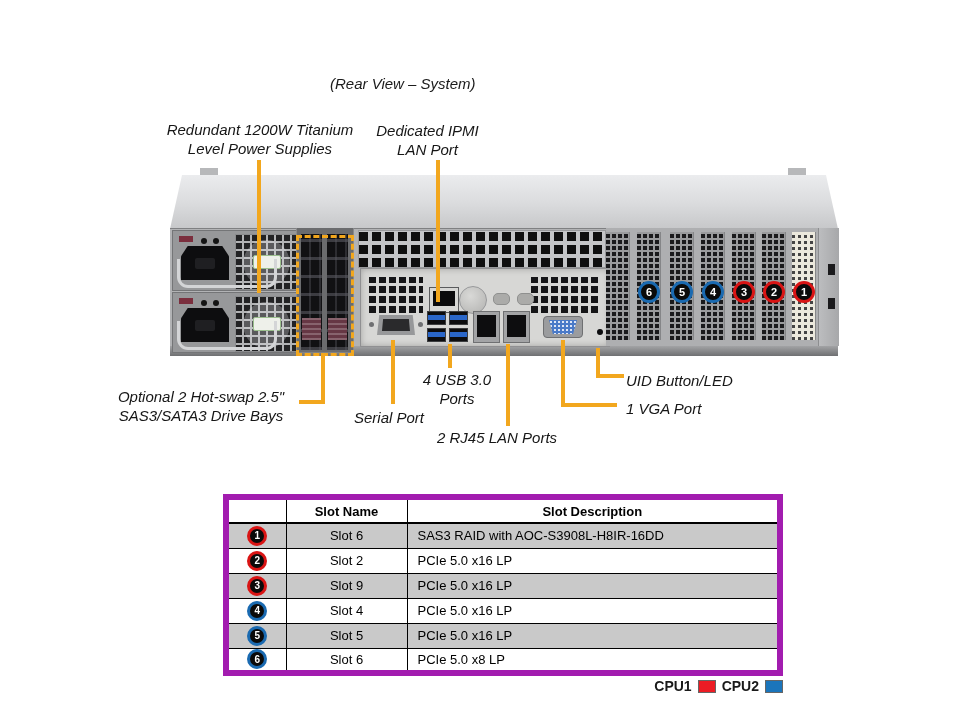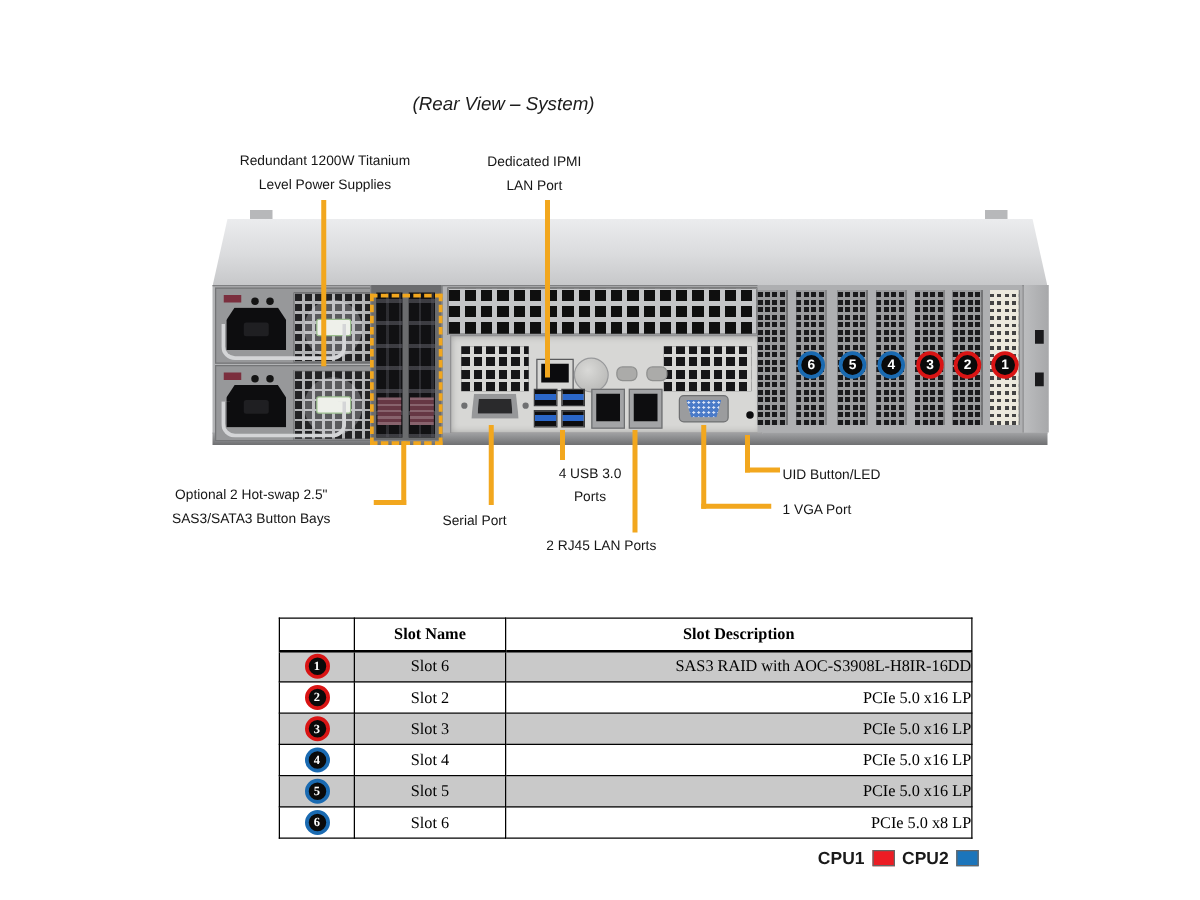--- a/index.html
+++ b/index.html
@@ -1,20 +1,20 @@
 <!DOCTYPE html>
 <html><head>
 <meta charset="utf-8">
 <style>
   html,body{margin:0;padding:0;background:#ffffff;}
   #stage{position:relative;width:960px;height:720px;background:#ffffff;overflow:hidden;
          font-family:"Liberation Sans", sans-serif;color:#161616;}
 
   
-  .label{position:absolute;font-size:11px;line-height:19px;color:#161616;z-index:40;white-space:nowrap;}
+  .label{position:absolute;font-size:15px;line-height:19px;color:#161616;z-index:40;white-space:nowrap;font-style:italic;}
   .center{text-align:center;}
   #title{position:absolute;left:330px;top:75px;width:300px;
          font-size:15px;font-style:italic;color:#1c1c1c;z-index:40;}
 
   
   .cline{position:absolute;background:#F2A71E;z-index:30;}
 
   
   #chassis{position:absolute;left:170px;top:168px;width:668px;height:188px;z-index:1;}
   .ctab{position:absolute;top:0;width:18px;height:11px;background:#b7b8ba;border:1px solid #93949
@@ -120,24 +120,24 @@
        border:3px solid #000;z-index:25;display:flex;align-items:center;justify-content:center;
        color:#ffffff;font-size:11px;font-weight:bold;}
   .badge[data-color="red"]{border-color:#d91414;}
   .badge[data-color="blue"]{border-color:#1a6ab1;}
 
   
   #slot-table{position:absolute;left:223px;top:494px;border-collapse:collapse;z-index:40;
        font-size:13px;color:#000;}
   #slot-table th,#slot-table td{border:1px solid #000;padding:0;height:25px;box-sizing:border-box;}
   #slot-table tr.head th{height:26px;font-weight:bold;background:#ffffff;border-bottom:2px solid #000;}
-  #slot-table{border:1px solid #a21caf;font-family:Liberation Serif, serif;}
+  #slot-table{border:6px solid #a21caf;}
   .c-badge{width:60px;text-align:center;}
   .c-name{width:121px;text-align:center;}
-  .c-desc{width:373px;text-align:right;padding-left:10px !important;}
+  .c-desc{width:373px;text-align:left;padding-left:10px !important;}
   tr.shade td{background:#c9c9c9;}
   .tbadge{width:14px;height:14px;border-radius:50%;background:#0a0a0a;border:3px solid #000;
        margin:0 auto;display:flex;align-items:center;justify-content:center;
        color:#fff;font-size:10px;font-weight:bold;}
   .tbadge[data-color="red"]{border-color:#d91414;}
   .tbadge[data-color="blue"]{border-color:#1a6ab1;}
 
   
   #legend{position:absolute;left:648px;top:678px;width:135px;height:16px;display:flex;
        align-items:center;justify-content:flex-end;gap:6px;z-index:40;}
@@ -250,24 +250,24 @@
   <div class="cline" style="left:391px;top:340px;width:4px;height:64px;"></div>
   <div class="cline" style="left:448px;top:344px;width:4px;height:24px;"></div>
   <div class="cline" style="left:506px;top:344px;width:4px;height:82px;"></div>
   <div class="cline" style="left:561px;top:340px;width:4px;height:67px;"></div>
   <div class="cline" style="left:561px;top:403px;width:56px;height:4px;"></div>
   <div class="cline" style="left:596px;top:348px;width:4px;height:30px;"></div>
   <div class="cline" style="left:596px;top:374px;width:28px;height:4px;"></div>
 
   <div class="label center" style="left:103px;top:387px;width:196px;">
     <div>Optional 2 Hot-swap 2.5"</div>
-    <div>SAS3/SATA3 Button Bays</div>
+    <div>SAS3/SATA3 Drive Bays</div>
   </div>
   <div class="label" style="left:354px;top:408px;">Serial Port</div>
-  <div class="label center" style="left:428px;top:370px;width:88px;">
+  <div class="label center" style="left:413px;top:370px;width:88px;">
     <div>4 USB 3.0</div>
     <div>Ports</div>
   </div>
   <div class="label" style="left:437px;top:428px;">2 RJ45 LAN Ports</div>
   <div class="label" style="left:626px;top:371px;">UID Button/LED</div>
   <div class="label" style="left:626px;top:399px;">1 VGA Port</div>
 
   <table id="slot-table">
     <tbody>
         <tr class="head">
@@ -286,21 +286,21 @@
       <td class="c-badge">
             <div class="tbadge" data-color="red">2</div>
           </td>
       <td class="c-name">Slot 2</td>
       <td class="c-desc">PCIe 5.0 x16 LP</td>
     </tr>
     <tr class="shade">
       <td class="c-badge">
             <div class="tbadge" data-color="red">3</div>
           </td>
-      <td class="c-name">Slot 3</td>
+      <td class="c-name">Slot 9</td>
       <td class="c-desc">PCIe 5.0 x16 LP</td>
     </tr>
     <tr>
       <td class="c-badge">
             <div class="tbadge" data-color="blue">4</div>
           </td>
       <td class="c-name">Slot 4</td>
       <td class="c-desc">PCIe 5.0 x16 LP</td>
     </tr>
     <tr class="shade">

